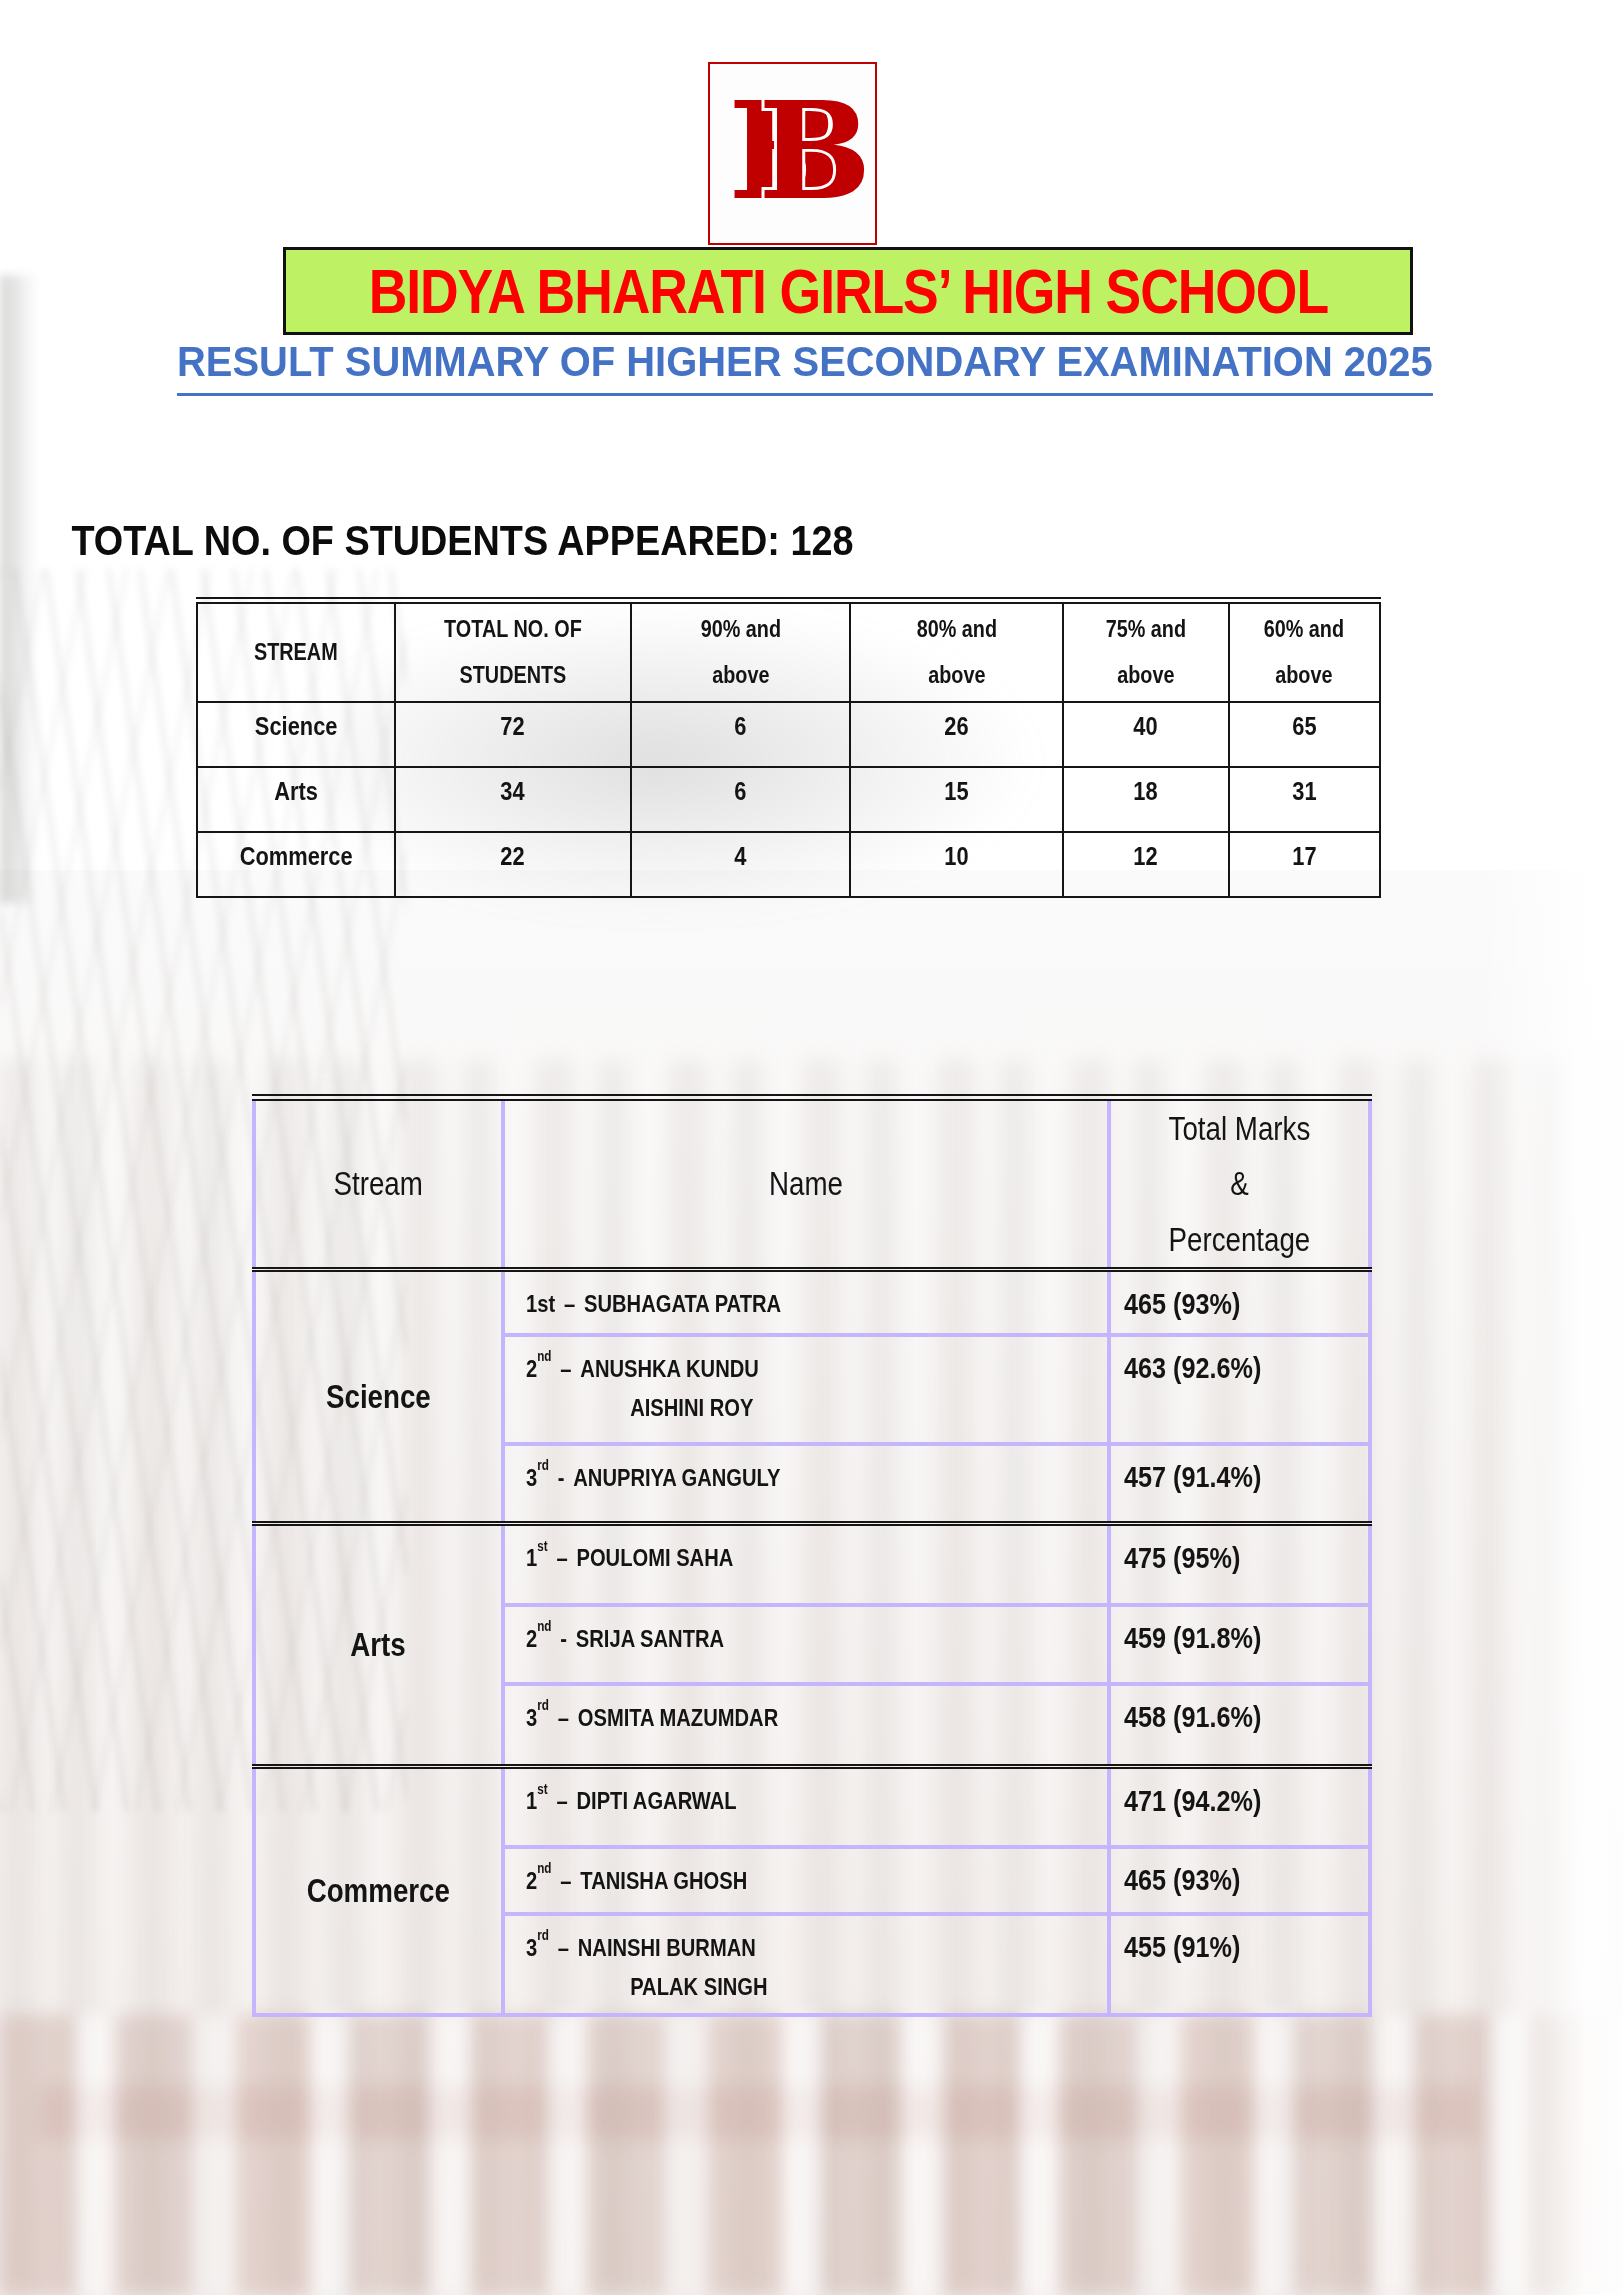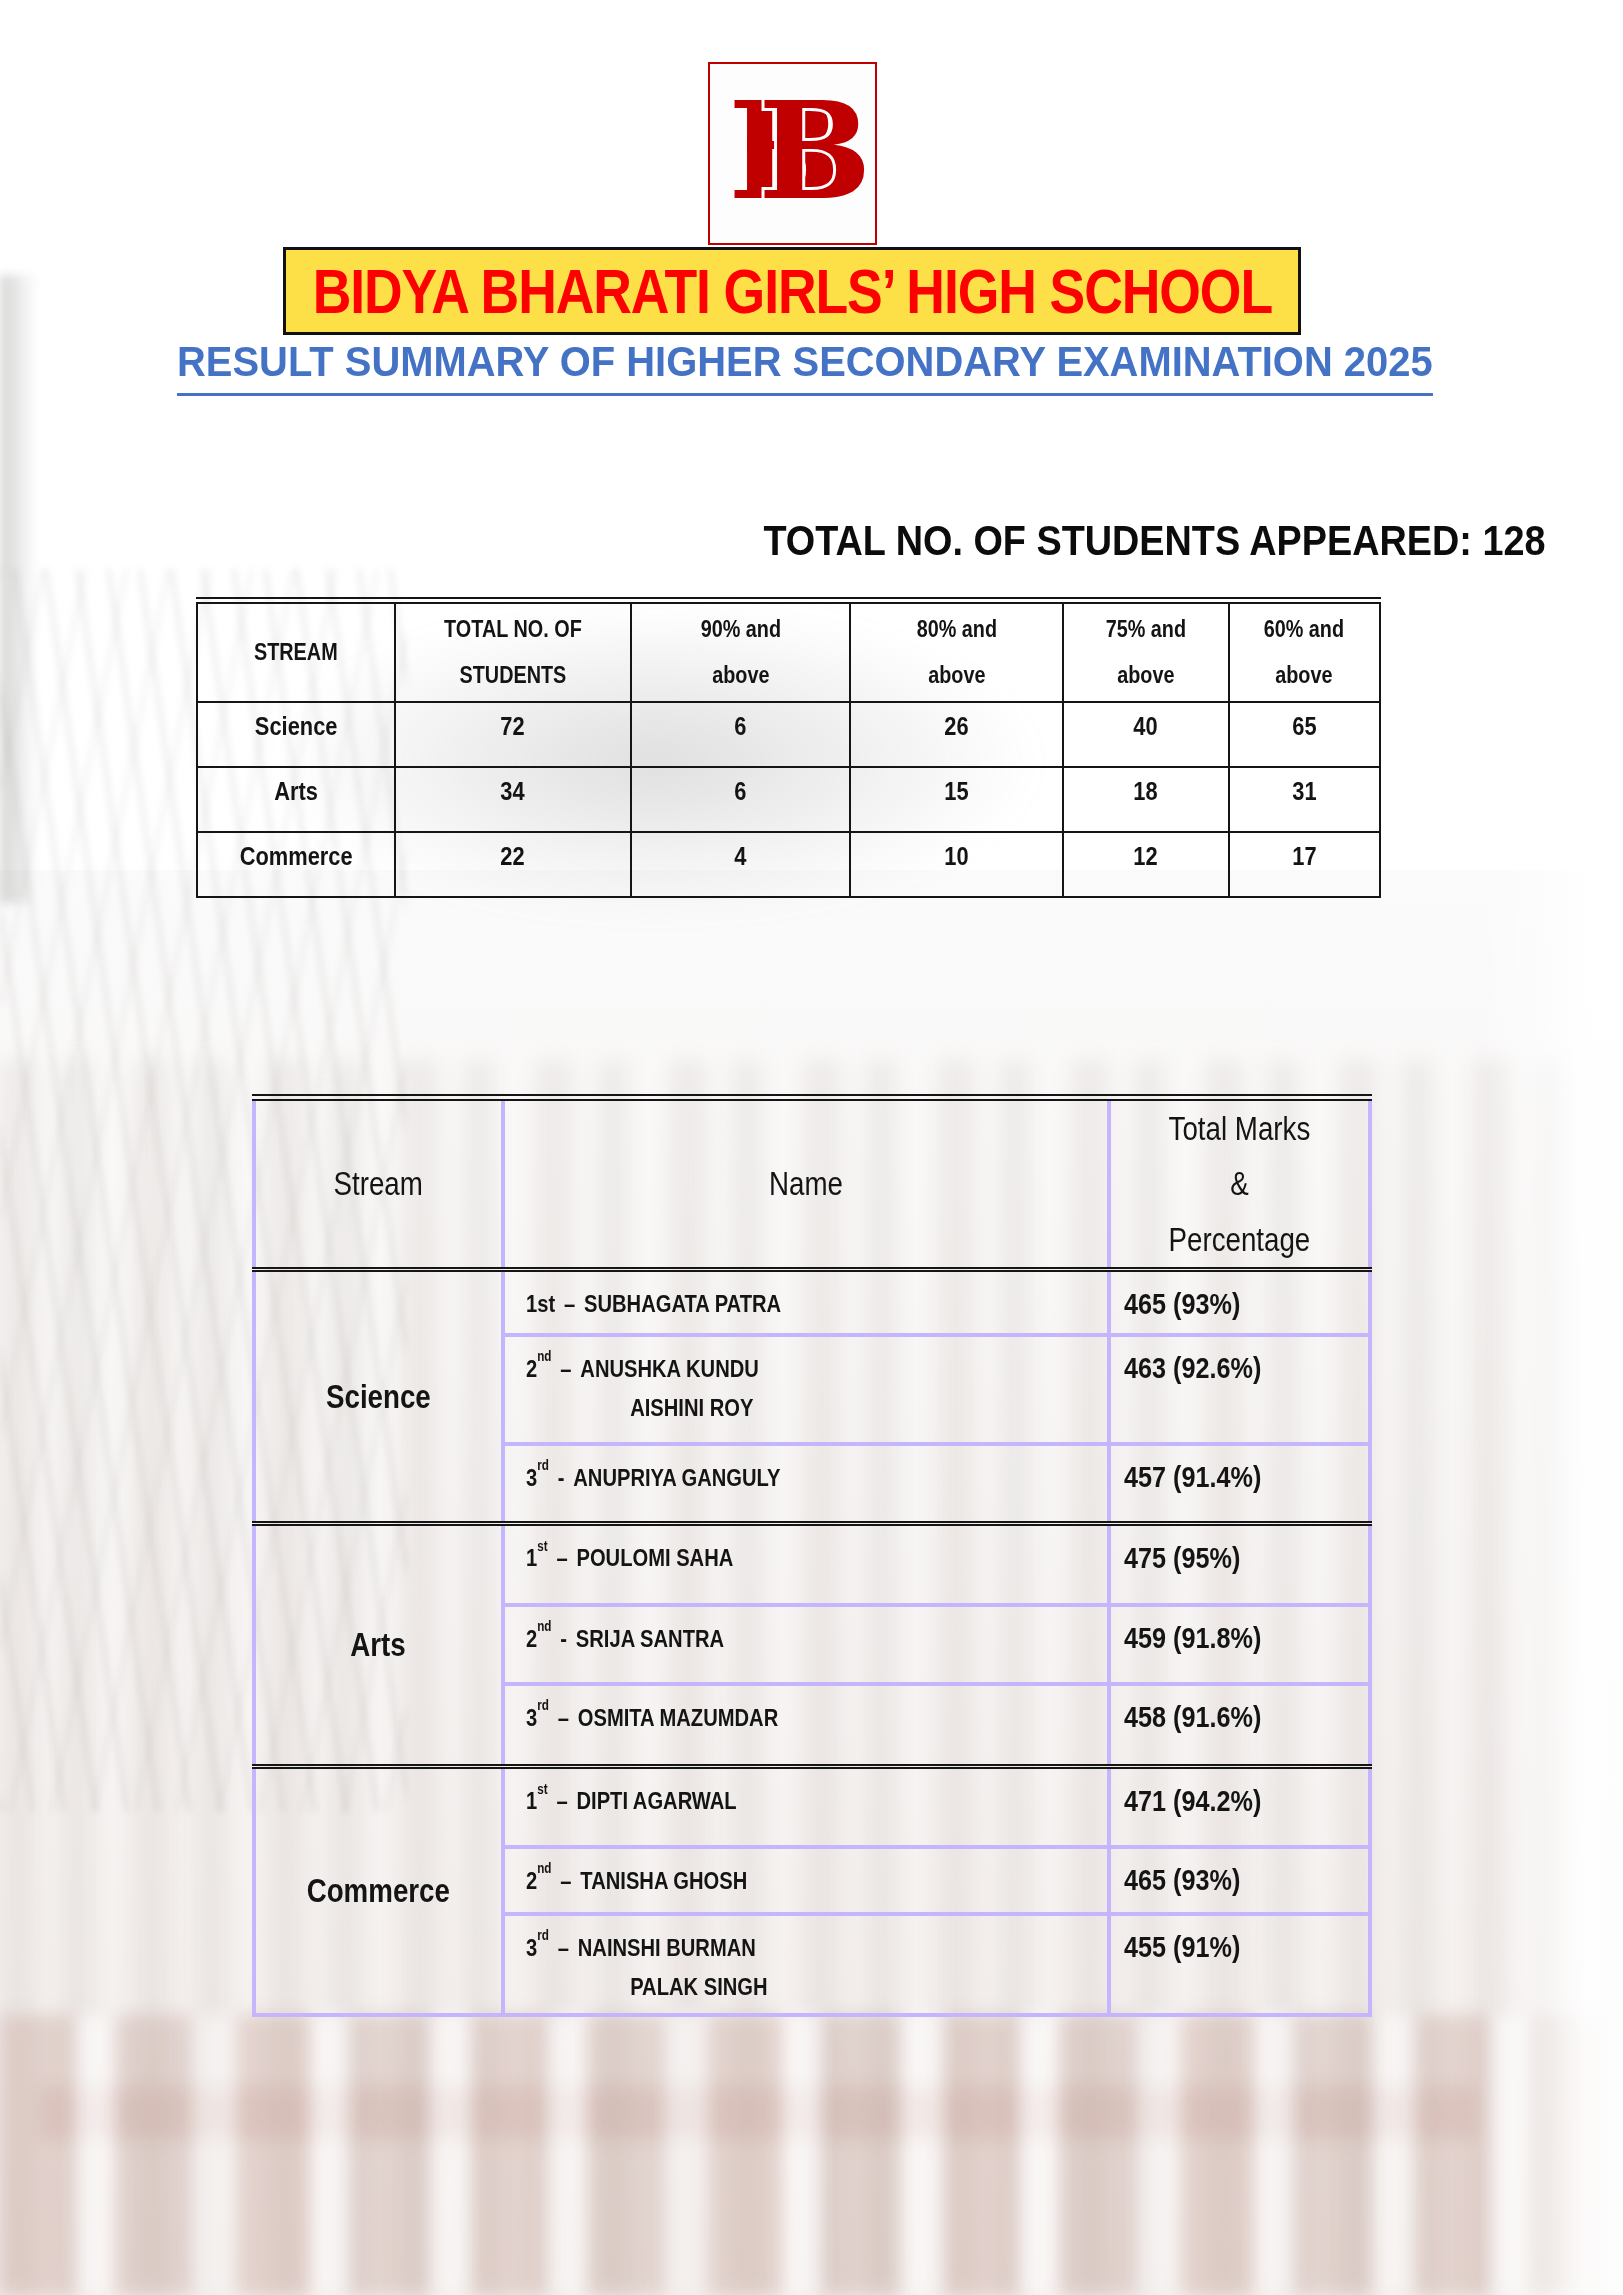--- a/index.html
+++ b/index.html
@@ -69,35 +69,35 @@
   }
   .mono { position:absolute; left:18.3px; top:11.8px; width:131px; height:150px;
           font-family:"DejaVu Serif", serif; font-weight:bold; font-size:134px; line-height:150px; color:#C00000; }
   .mono span { position:absolute; top:0; }
   .mono .b1 { left:0; }
   .mono .b2 { left:30px; -webkit-text-stroke:5.9px #fdfdfd; }
   .mono .b3 { left:30px; }
 
   
   .title-box {
-    position:absolute; left:283px; top:247px; width:1018px; height:88px;
-    border:3.9px solid #111; background:#fde047;
+    position:absolute; left:283px; top:247px; width:1130px; height:88px;
+    border:3.9px solid #111; background:#bef264;
     display:flex; align-items:center; justify-content:center;
   }
   .title-text { color:#FF0000; font-weight:bold; font-size:63px; letter-spacing:-1.3px;
                 display:inline-block; transform:scaleX(0.85); white-space:nowrap; }
 
   .subtitle-wrap { position:absolute; left:6.5px; top:338px; width:1596px; text-align:center; }
   .subtitle {
     display:inline-block; color:#4472C4; font-weight:bold; font-size:42px;
     transform:scaleX(0.95); white-space:nowrap;
     border-bottom:3.9px solid #4472C4; padding-bottom:6.5px;
   }
 
-  .total-heading-wrap { position:absolute; left:12px; top:517px; width:1577px; text-align:right;padding-left:24px; }
+  .total-heading-wrap { position:absolute; left:4px; top:517px; width:1577px; text-align:left;padding-left:24px; }
   .total-heading { display:inline-block; font-weight:bold; font-size:42px; color:#0c0c0c;
                    transform:scaleX(0.90); white-space:nowrap; }
 
   .toppers-heading-wrap { position:absolute; left:0; top:967px; width:1590px; text-align:center; }
   .toppers-heading { display:inline-block; color:#2E5597; font-size:48px; font-weight:normal;
                      transform:scaleX(0.90); white-space:nowrap; }
 
   
   table { border-collapse:collapse; table-layout:fixed; }
   .summary-table {

